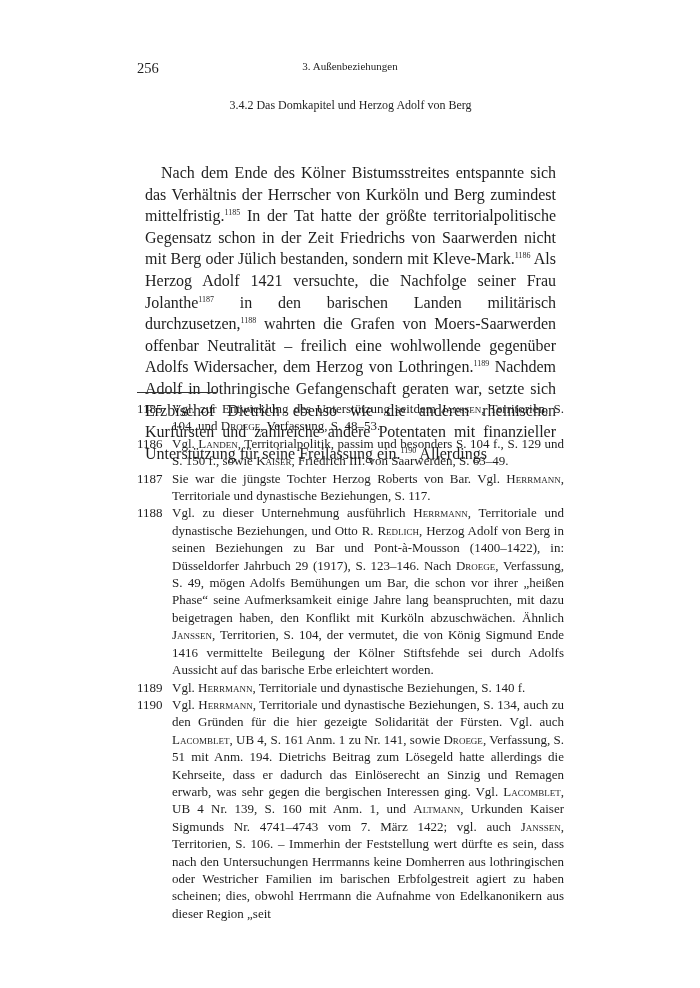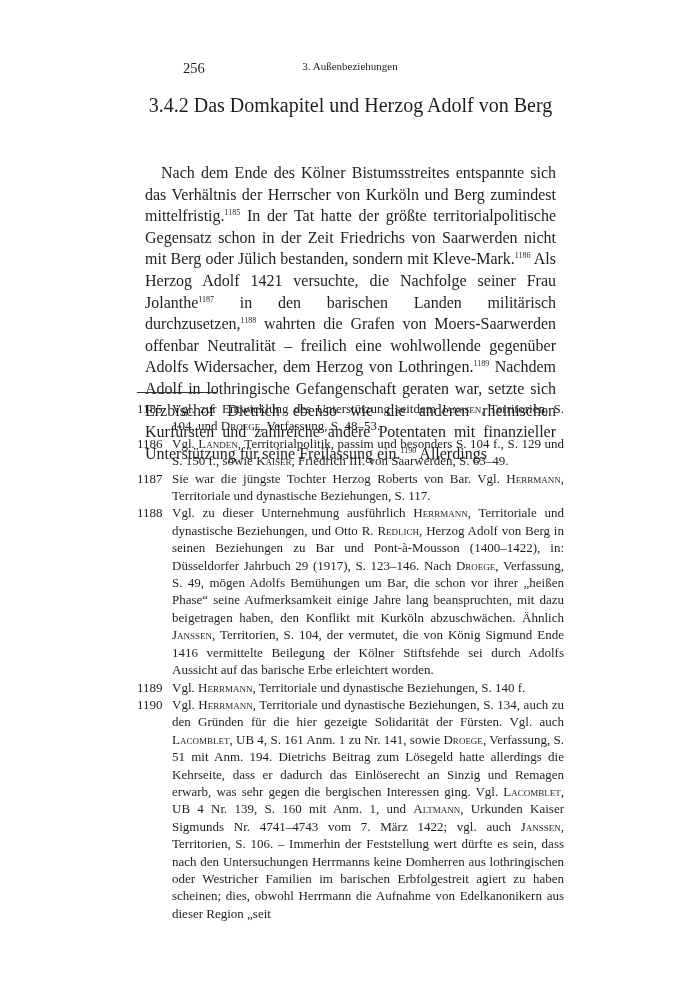--- a/index.html
+++ b/index.html
@@ -1,22 +1,22 @@
 <!DOCTYPE html>
 <html><head>
 <meta charset="utf-8">
 <style>
   html, body { margin: 0; padding: 0; background: #ffffff; }
   body { width: 700px; height: 988px; position: relative; overflow: hidden;
          font-family: "DejaVu Serif", "Liberation Serif", serif; color: #1e1e1e; }
   .serif { font-family: "Liberation Serif", "DejaVu Serif", serif; }
-  .page-number { position: absolute; left: 137px; top: 60px; font-size: 14.5px; margin-left: 46px; }
+  .page-number { position: absolute; left: 137px; top: 60px; font-size: 14.5px; }
   .running-head { position: absolute; left: 0; width: 700px; top: 60px; text-align: center; font-size: 11px; }
   .heading { position: absolute; left: 137px; width: 427px; top: 93px; text-align: center;
-             font-size: 20px; line-height: 24px; }
+             font-size: 12px; line-height: 24px; }
   .body-text { position: absolute; left: 137px; width: 427px; top: 154px;
                font-size: 16px; line-height: 21.6px; text-align: justify; }
   .body-text p { margin: 8px; text-indent: 16px; }
   .sup { font-size: 8px; vertical-align: 6px; line-height: 0; }
   .rule { position: absolute; left: 137px; top: 392px; width: 80px; border-top: 1px solid #333; }
   .footnotes { position: absolute; left: 137px; width: 427px; top: 400px;
                font-size: 13px; line-height: 17.4px; }
   .fn { display: flex; }
   .fn-num { width: 35px; flex: 0 0 35px; }
   .fn-text { flex: 1; text-align: justify; }

